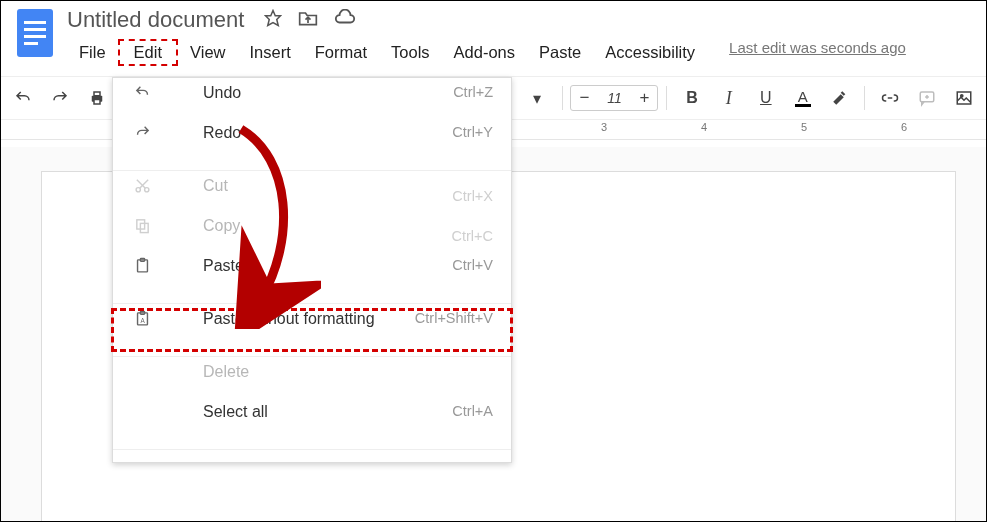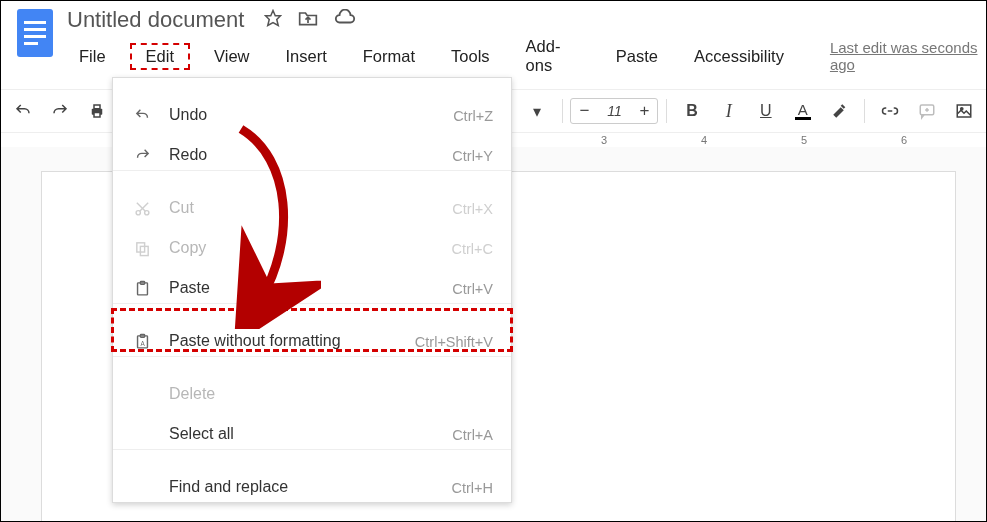--- a/index.html
+++ b/index.html
@@ -6,21 +6,21 @@
   body { width: 987px; height: 522px; background: #fff; position: relative; overflow: hidden; border: 1px solid #000; }
 
   .header { display: flex; align-items: flex-start; padding: 6px 0 0 6px; }
   .doc-icon { width: 36px; height: 48px; margin: 2px 14px 0 10px; display:flex; align-items:center; justify-content:center; }
   .doc-icon svg { width: 36px; height: 48px; }
   .title-row { display:flex; align-items:center; gap: 20px; }
   .doc-title { font-size: 22px; color: #555; }
   .title-icons { display:flex; gap: 16px; color:#555; }
   .title-icons span { cursor:pointer; }
 
-  .menubar { display:flex; gap: 12px; margin-top: 0; font-size: 16.5px; color:#222; align-items:center; }
+  .menubar { display:flex; gap: 0; margin-top: 6px; font-size: 16.5px; color:#222; align-items:flex-start; }
   .menubar .mi { padding: 4px 12px; cursor:pointer; }
   .menubar .mi.edit { border: 2px dashed #d40000; padding: 2px 14px; }
   .last-edit { margin-left: 22px; font-size: 15px; color:#777; text-decoration: underline; cursor:pointer; }
 
   .toolbar { display:flex; align-items:center; height: 44px; border-top:1px solid #eee; border-bottom:1px solid #eee; margin-top:10px; padding: 0 6px; gap: 4px; color:#444; }
   .tb { width: 34px; height: 34px; display:flex; align-items:center; justify-content:center; cursor:pointer; }
   .tb svg { width:18px; height:18px; }
   .sep { width:1px; height:24px; background:#ddd; margin:0 4px; }
   .font-size { display:flex; align-items:center; border:1px solid #ccc; border-radius:3px; height:26px; }
   .font-size .btn { width:26px; text-align:center; cursor:pointer; color:#444; font-size:17px; }
@@ -32,21 +32,21 @@
   .textcolor .a { font-size:15px; }
   .textcolor .bar { width:16px; height:3px; background:#000; }
 
   .ruler { height: 20px; border-bottom: 1px solid #e5e5e5; position:relative; background:#fff; font-size:11px; color:#777; }
   .ruler .num { position:absolute; top:1px; }
 
   .canvas-area { background:#fafafa; position:absolute; top:146px; left:0; right:0; bottom:0; }
   .page { background:#fff; border:1px solid #dcdcdc; position:absolute; left:40px; top:24px; right:30px; bottom:-40px; }
 
   .dropdown { position:absolute; left:111px; top:76px; width:400px; background:#fff; border:1px solid #dcdcdc; box-shadow:0 2px 6px rgba(0,0,0,0.18); z-index:20; padding: 6px 0; }
-  .dd-item { display:flex; align-items:flex-end; height:40px; padding: 0 18px; cursor:pointer; color:#333; font-size:16px; }
+  .dd-item { display:flex; align-items:flex-start; height:40px; padding: 0 18px; cursor:pointer; color:#333; font-size:16px;gap:34px; }
   .dd-item.disabled { color:#b7b7b7; cursor:default; }
   .dd-item .dd-icon { width:22px; margin-right: 16px; display:flex; align-items:center; justify-content:center; }
   .dd-item .dd-icon svg { width:17px; height:17px; }
   .dd-item .dd-label { flex:1; }
   .dd-item .dd-short { color:#999; font-size:14.5px; }
   .dd-item.disabled .dd-short { color:#cfcfcf;margin-top:11px; }
   .dd-sep { height:1px; background:#eee; margin:6px 0; }
   .dd-item.highlight { outline: 3px dashed #d40000; outline-offset: -1px; }
 
   .arrow { position:absolute; left:210px; top:118px; z-index:25; pointer-events:none; }
@@ -239,25 +239,20 @@
     <span class="dd-icon"></span>
     <span class="dd-label">Delete</span>
     <span class="dd-short"></span>
   </div>
   <div class="dd-item">
     <span class="dd-icon"></span>
     <span class="dd-label">Select all</span>
     <span class="dd-short">Ctrl+A</span>
   </div>
   <div class="dd-sep"></div>
-  <div class="dd-item">
-    <span class="dd-icon"></span>
-    <span class="dd-label">Find and replace</span>
-    <span class="dd-short">Ctrl+H</span>
-  </div>
 </div>
 
 <svg class="arrow" width="110" height="210">
   <defs>
       <marker id="ah" markerWidth="12" markerHeight="12" refX="6" refY="6" orient="auto">
         <path d="M0,0 L12,6 L0,12 L4,6 z" fill="#b30000"></path>
       </marker>
     </defs>
   <path d="M30,10 C80,40 85,120 50,180" stroke="#b30000" stroke-width="9" fill="none" marker-end="url(#ah)"></path>
 </svg>

